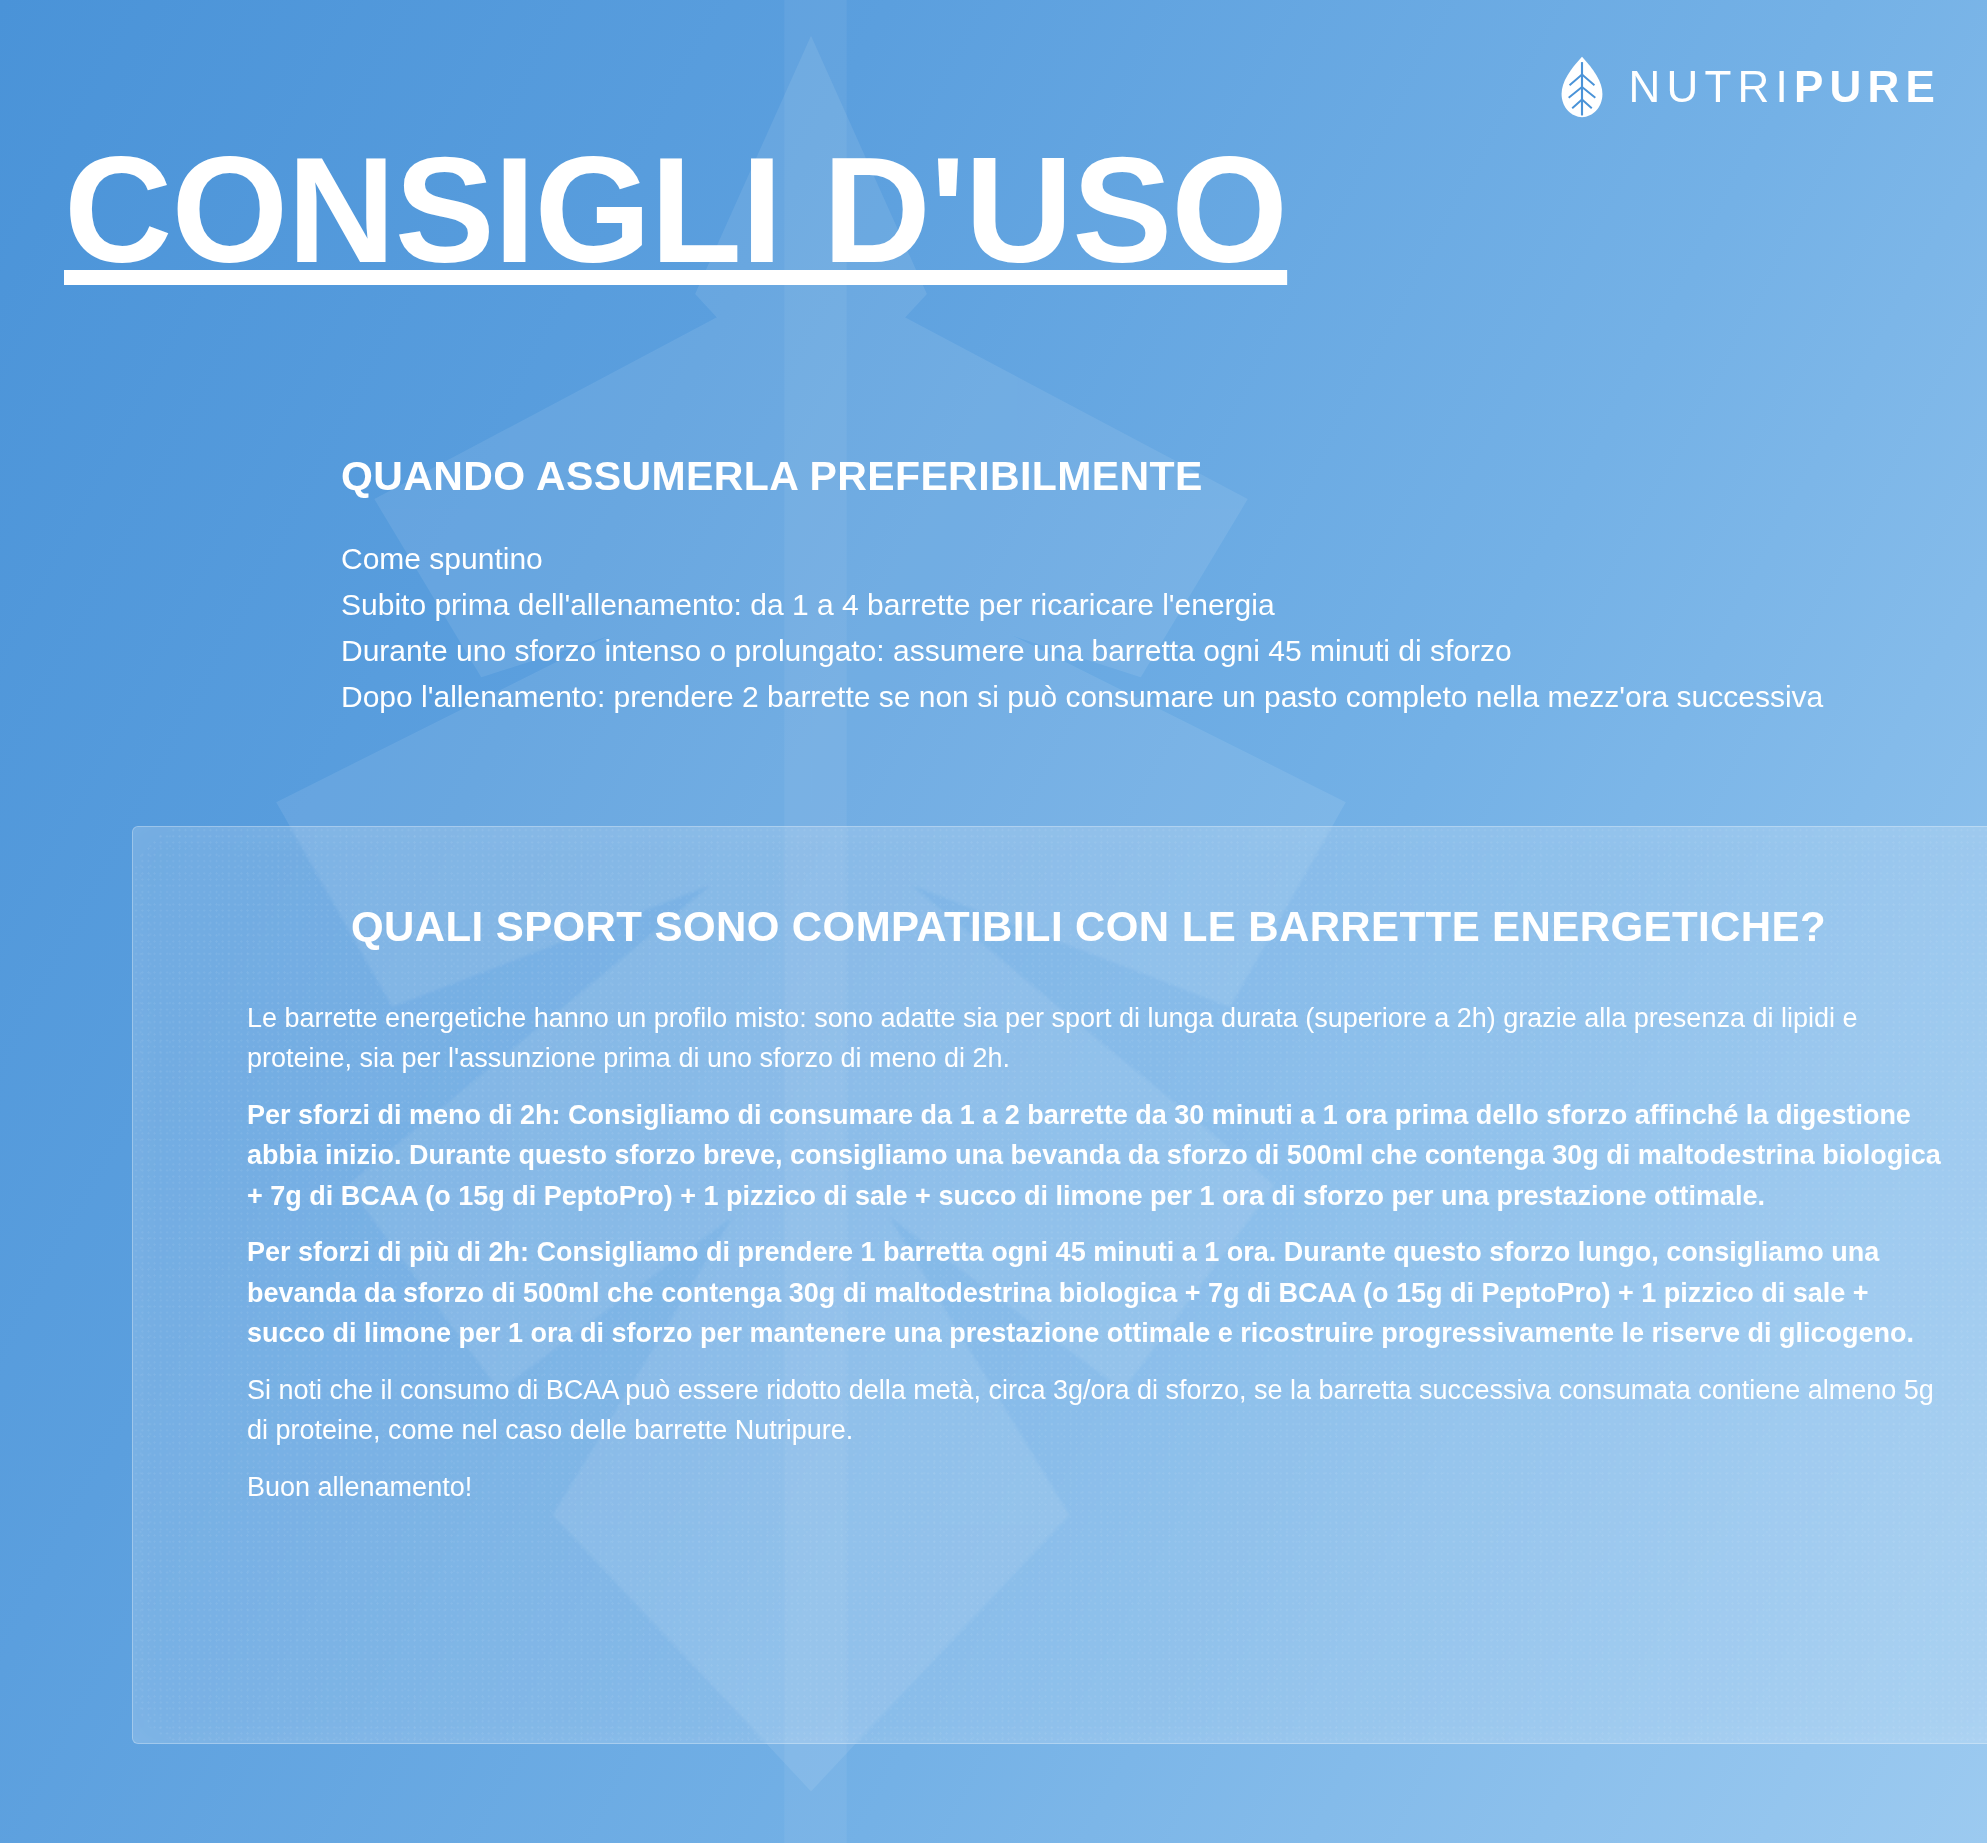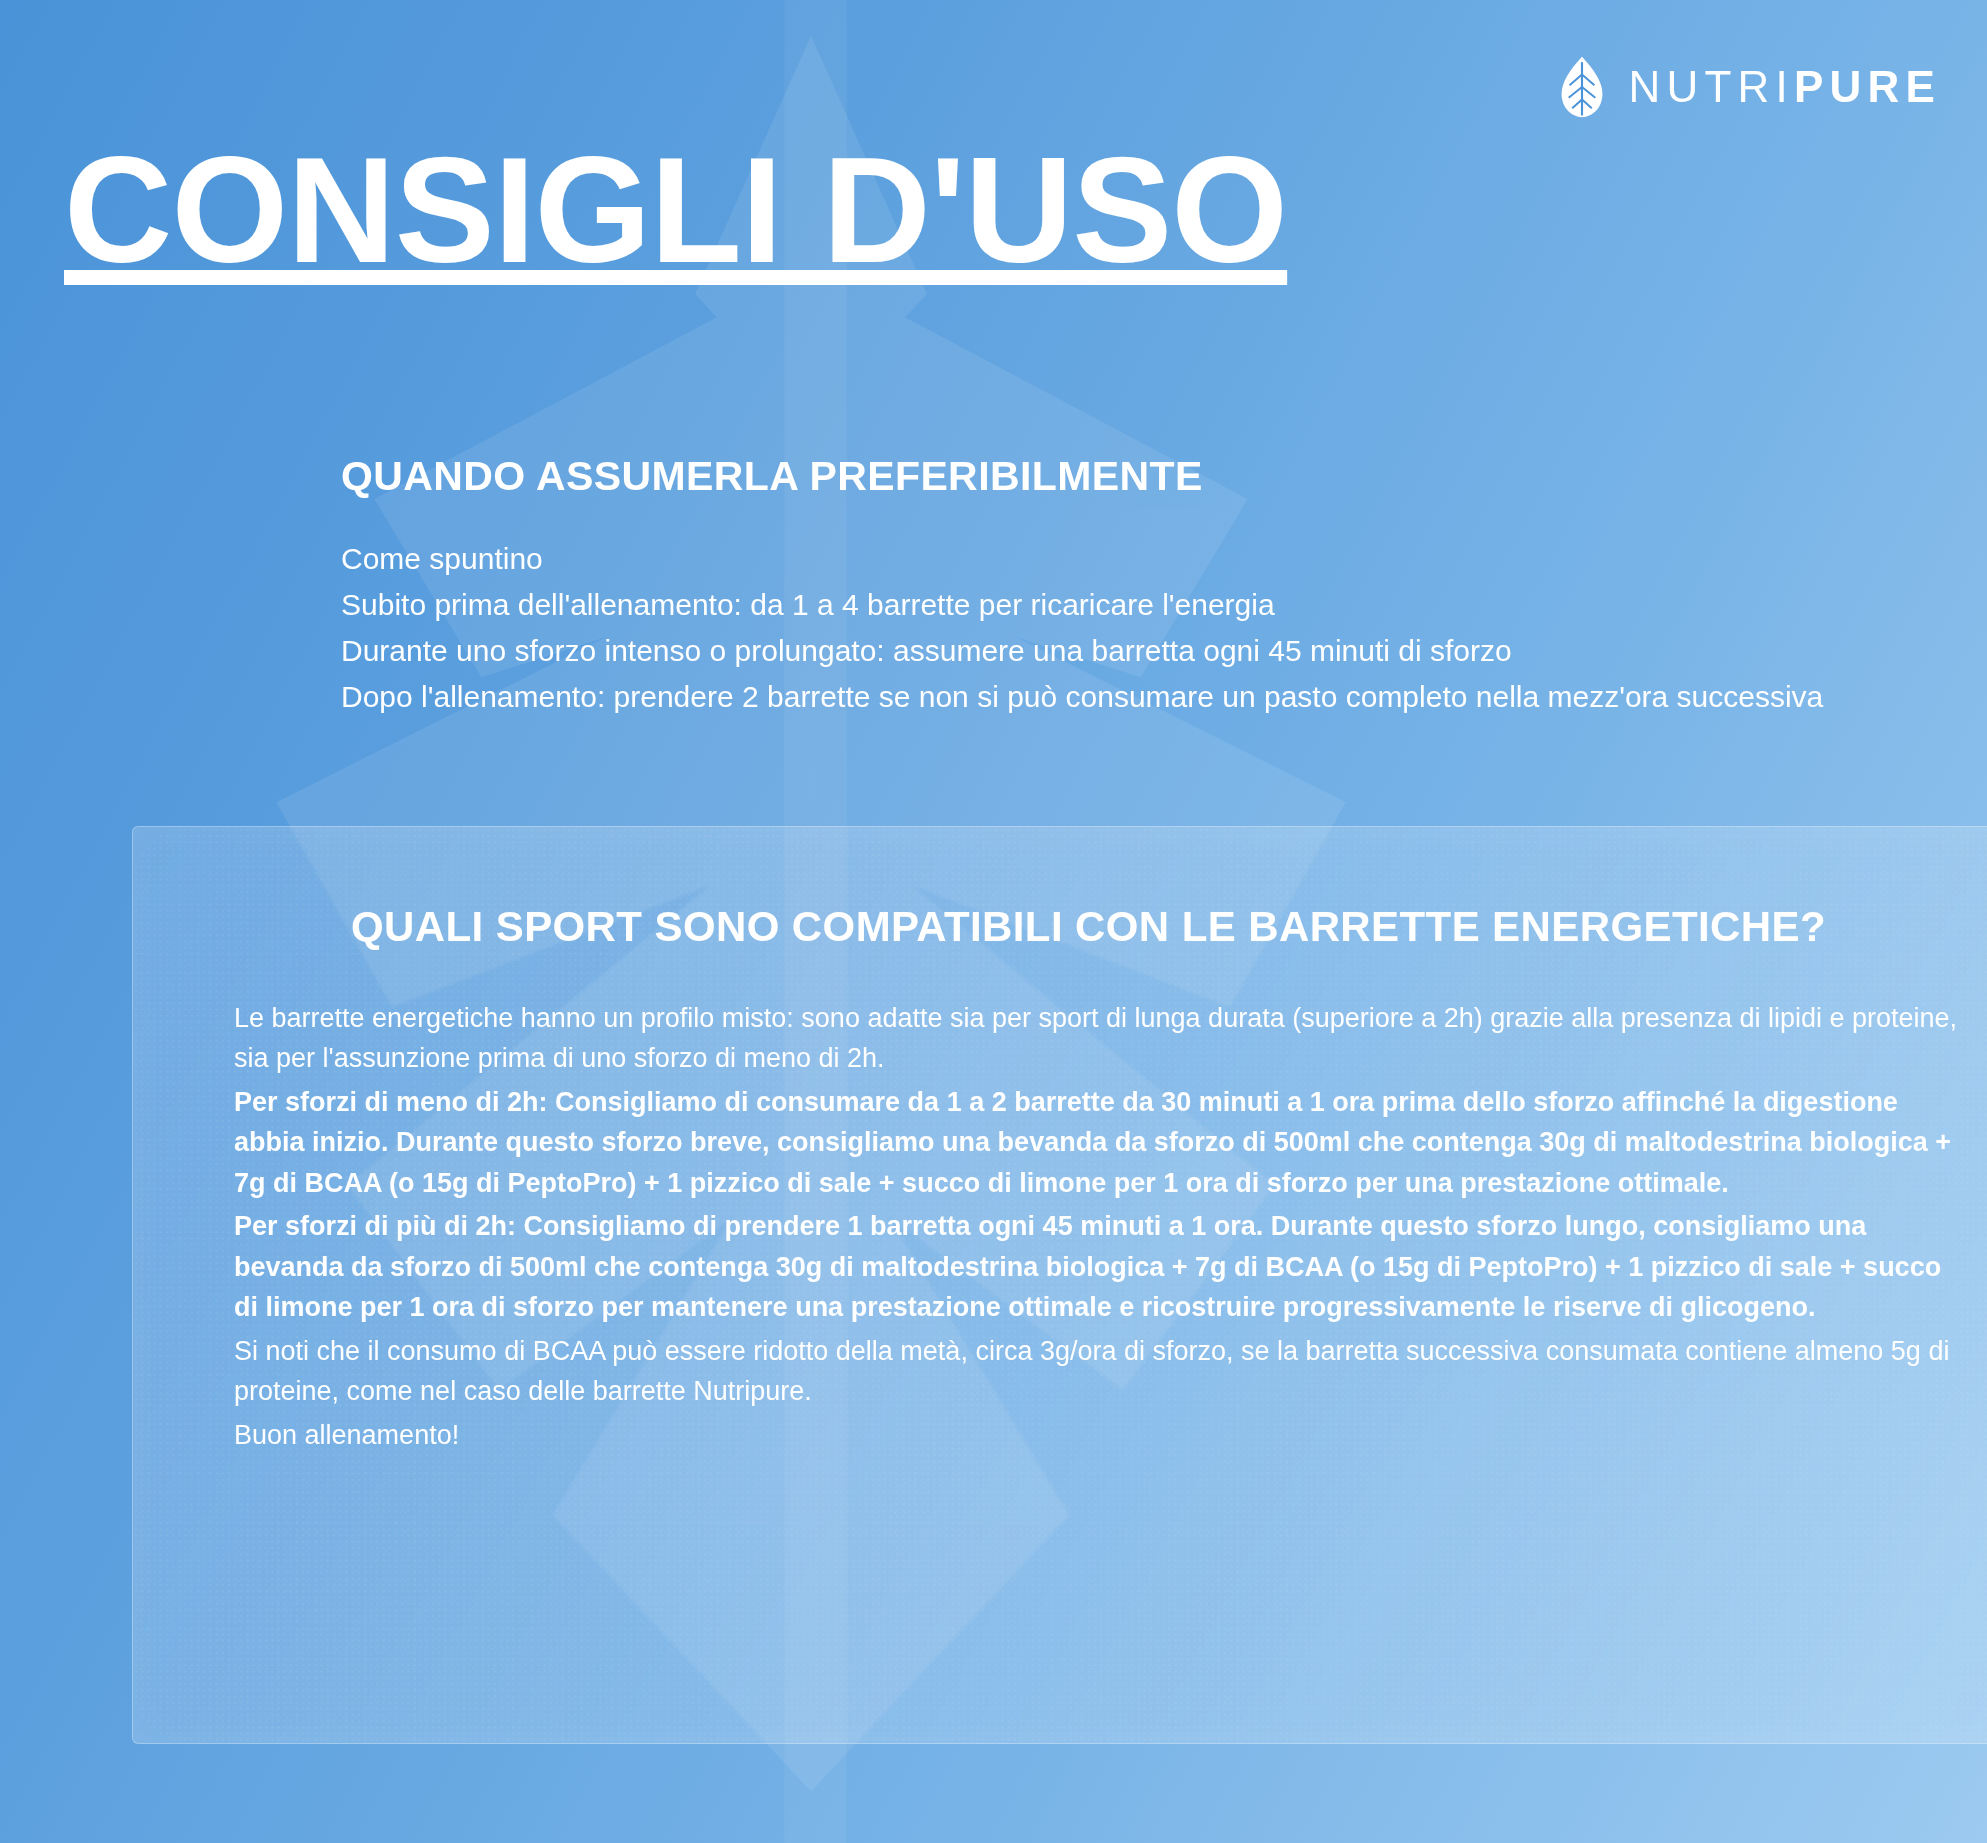--- a/index.html
+++ b/index.html
@@ -121,21 +121,21 @@
     line-height: 1.30;
     letter-spacing: 0.4px;
     margin-left: 120px;
     margin-bottom: 43px;
   }
   .card-body {
     color: #ffffff;
     font-size: 27px;
     line-height: 1.50;
   }
-  .card-body p { margin: 3px; }
+  .card-body p { margin: 16px; }
   .card-body p.bold { font-weight: 700; }
   .card-body p.reg { font-weight: 400; }
 </style>
 </head>
 <body>
 
 <div class="page">
 
   <div class="bg-deco">
     <svg width="1337" height="1844" viewBox="0 0 1500 2069" style="left:196px; top:0;">

